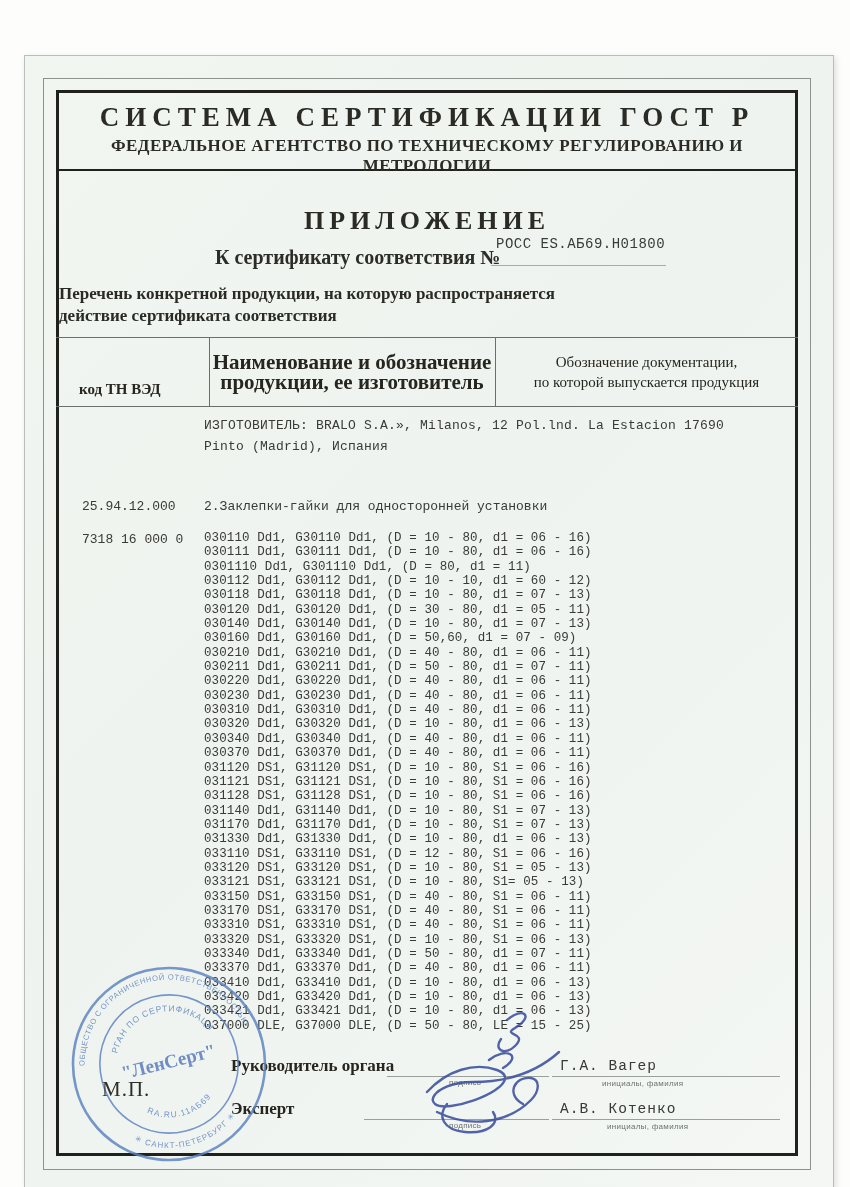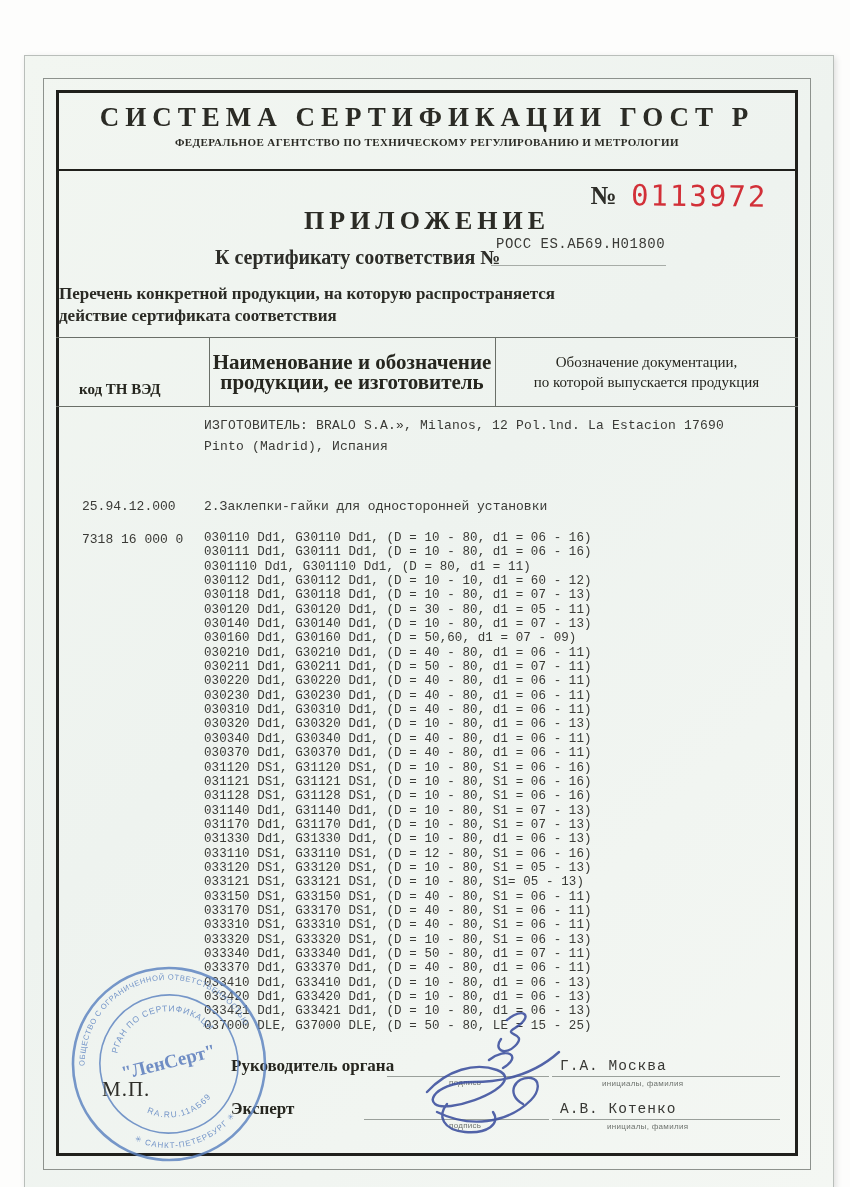--- a/index.html
+++ b/index.html
@@ -27,21 +27,21 @@
   
   .head-band{
     position:absolute;left:0;top:0;right:0;height:76px;
     border-bottom:2px solid #20201c;text-align:center;
   }
   .head-title{
     margin-top:9px;font-size:27px;font-weight:bold;letter-spacing:6px;
     color:#2b2b25;
   }
   .head-sub{
-    margin-top:3px;font-size:11px;font-weight:bold;letter-spacing:0.4px;
+    margin-top:3px;font-size:17px;font-weight:bold;letter-spacing:0.4px;
     color:#2b2b25;
   }
   .form-no{
     position:absolute;right:28px;top:86px;white-space:nowrap;
   }
   .form-no .nsign{font-size:26px;font-weight:bold;color:#2d2d28;vertical-align:2px;}
   .form-no .digits{
     font-family:"DejaVu Sans Mono", monospace;font-size:29px;
     color:#d23038;letter-spacing:2px;margin-left:10px;
     transform:rotate(0.6deg);display:inline-block;
@@ -142,24 +142,20 @@
 
 <div class="paper">
   <div class="outer-rule"></div>
   <div class="frame">
 
     <div class="head-band">
       <div class="head-title">СИСТЕМА СЕРТИФИКАЦИИ ГОСТ Р</div>
       <div class="head-sub">ФЕДЕРАЛЬНОЕ АГЕНТСТВО ПО ТЕХНИЧЕСКОМУ РЕГУЛИРОВАНИЮ И МЕТРОЛОГИИ</div>
     </div>
 
-    <div class="form-no">
-      <span class="nsign">№</span>
-      <span class="digits">0113972</span>
-    </div>
 
     <div class="doc-title">ПРИЛОЖЕНИЕ</div>
 
     <div class="cert-label">К сертификату соответствия №</div>
     <div class="cert-value mono">РОСС ES.АБ69.Н01800</div>
     <div class="cert-line"></div>
 
     <div class="list-sub">Перечень конкретной продукции,  на которую распространяется
 действие сертификата соответствия</div>
 
@@ -177,21 +173,21 @@
 Pinto (Madrid), Испания</div>
 
     <div class="ok-code mono">25.94.12.000</div>
     <div class="prod-desc mono">2.Заклепки-гайки для односторонней установки</div>
     <div class="tnved-code mono">7318 16 000 0</div>
     <div class="prod-list mono"><div>030110 Dd1, G30110 Dd1, (D = 10 - 80, d1 = 06 - 16)</div><div>030111 Dd1, G30111 Dd1, (D = 10 - 80, d1 = 06 - 16)</div><div>0301110 Dd1, G301110 Dd1, (D = 80, d1 = 11)</div><div>030112 Dd1, G30112 Dd1, (D = 10 - 10, d1 = 60 - 12)</div><div>030118 Dd1, G30118 Dd1, (D = 10 - 80, d1 = 07 - 13)</div><div>030120 Dd1, G30120 Dd1, (D = 30 - 80, d1 = 05 - 11)</div><div>030140 Dd1, G30140 Dd1, (D = 10 - 80, d1 = 07 - 13)</div><div>030160 Dd1, G30160 Dd1, (D = 50,60, d1 = 07 - 09)</div><div>030210 Dd1, G30210 Dd1, (D = 40 - 80, d1 = 06 - 11)</div><div>030211 Dd1, G30211 Dd1, (D = 50 - 80, d1 = 07 - 11)</div><div>030220 Dd1, G30220 Dd1, (D = 40 - 80, d1 = 06 - 11)</div><div>030230 Dd1, G30230 Dd1, (D = 40 - 80, d1 = 06 - 11)</div><div>030310 Dd1, G30310 Dd1, (D = 40 - 80, d1 = 06 - 11)</div><div>030320 Dd1, G30320 Dd1, (D = 10 - 80, d1 = 06 - 13)</div><div>030340 Dd1, G30340 Dd1, (D = 40 - 80, d1 = 06 - 11)</div><div>030370 Dd1, G30370 Dd1, (D = 40 - 80, d1 = 06 - 11)</div><div>031120 DS1, G31120 DS1, (D = 10 - 80, S1 = 06 - 16)</div><div>031121 DS1, G31121 DS1, (D = 10 - 80, S1 = 06 - 16)</div><div>031128 DS1, G31128 DS1, (D = 10 - 80, S1 = 06 - 16)</div><div>031140 Dd1, G31140 Dd1, (D = 10 - 80, S1 = 07 - 13)</div><div>031170 Dd1, G31170 Dd1, (D = 10 - 80, S1 = 07 - 13)</div><div>031330 Dd1, G31330 Dd1, (D = 10 - 80, d1 = 06 - 13)</div><div>033110 DS1, G33110 DS1, (D = 12 - 80, S1 = 06 - 16)</div><div>033120 DS1, G33120 DS1, (D = 10 - 80, S1 = 05 - 13)</div><div>033121 DS1, G33121 DS1, (D = 10 - 80, S1= 05 - 13)</div><div>033150 DS1, G33150 DS1, (D = 40 - 80, S1 = 06 - 11)</div><div>033170 DS1, G33170 DS1, (D = 40 - 80, S1 = 06 - 11)</div><div>033310 DS1, G33310 DS1, (D = 40 - 80, S1 = 06 - 11)</div><div>033320 DS1, G33320 DS1, (D = 10 - 80, S1 = 06 - 13)</div><div>033340 Dd1, G33340 Dd1, (D = 50 - 80, d1 = 07 - 11)</div><div>033370 Dd1, G33370 Dd1, (D = 40 - 80, d1 = 06 - 11)</div><div>033410 Dd1, G33410 Dd1, (D = 10 - 80, d1 = 06 - 13)</div><div>033420 Dd1, G33420 Dd1, (D = 10 - 80, d1 = 06 - 13)</div><div>033421 Dd1, G33421 Dd1, (D = 10 - 80, d1 = 06 - 13)</div><div>037000 DLE, G37000 DLE, (D = 50 - 80, LE = 15 - 25)</div></div>
 
     <div class="sig-role1">Руководитель органа</div>
     <div class="sig-line sl1"></div>
     <div class="tiny" style="left:390px;top:985px;">подпись</div>
-    <div class="sig-name mono sn1">Г.А. Москва</div>
+    <div class="sig-name mono sn1">Г.А. Вагер</div>
     <div class="sig-line sl2"></div>
     <div class="tiny" style="left:543px;top:986px;">инициалы, фамилия</div>
 
     <div class="sig-role2">Эксперт</div>
     <div class="sig-line sl3"></div>
     <div class="tiny" style="left:390px;top:1028px;">подпись</div>
     <div class="sig-name mono sn2">А.В. Котенко</div>
     <div class="sig-line sl4"></div>
     <div class="tiny" style="left:548px;top:1029px;">инициалы, фамилия</div>
 

